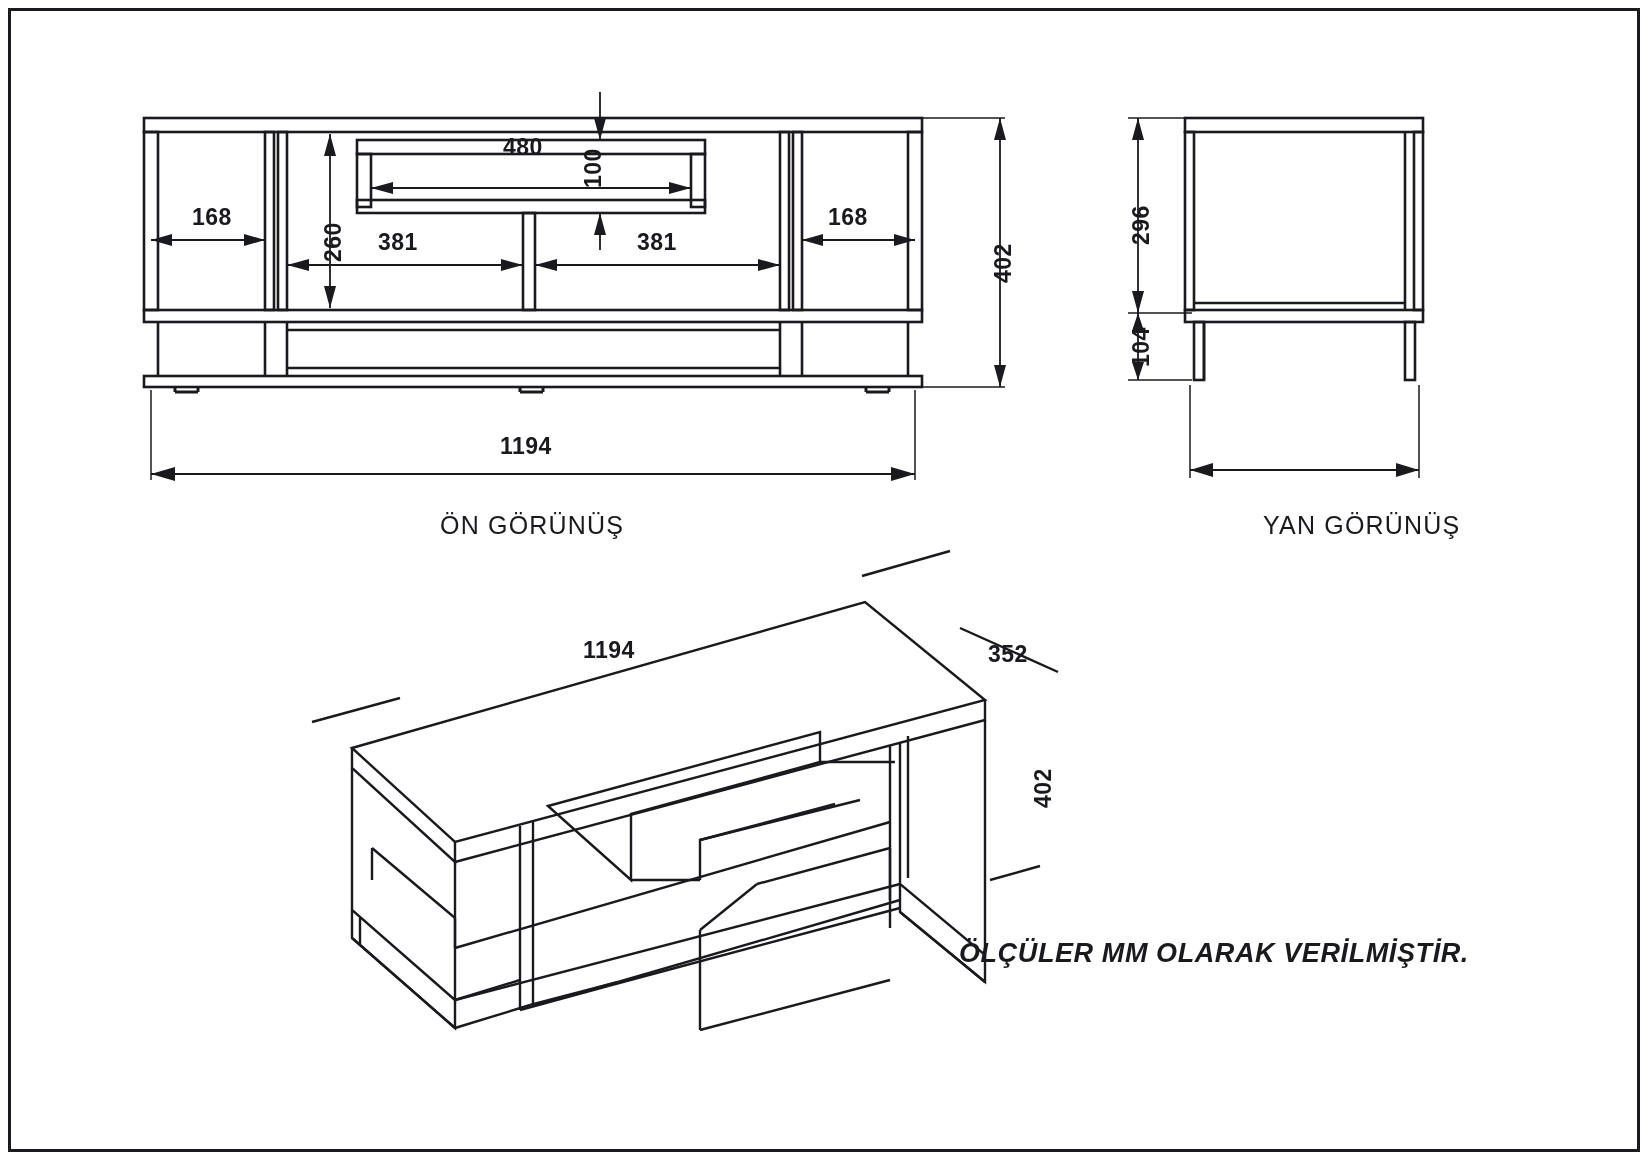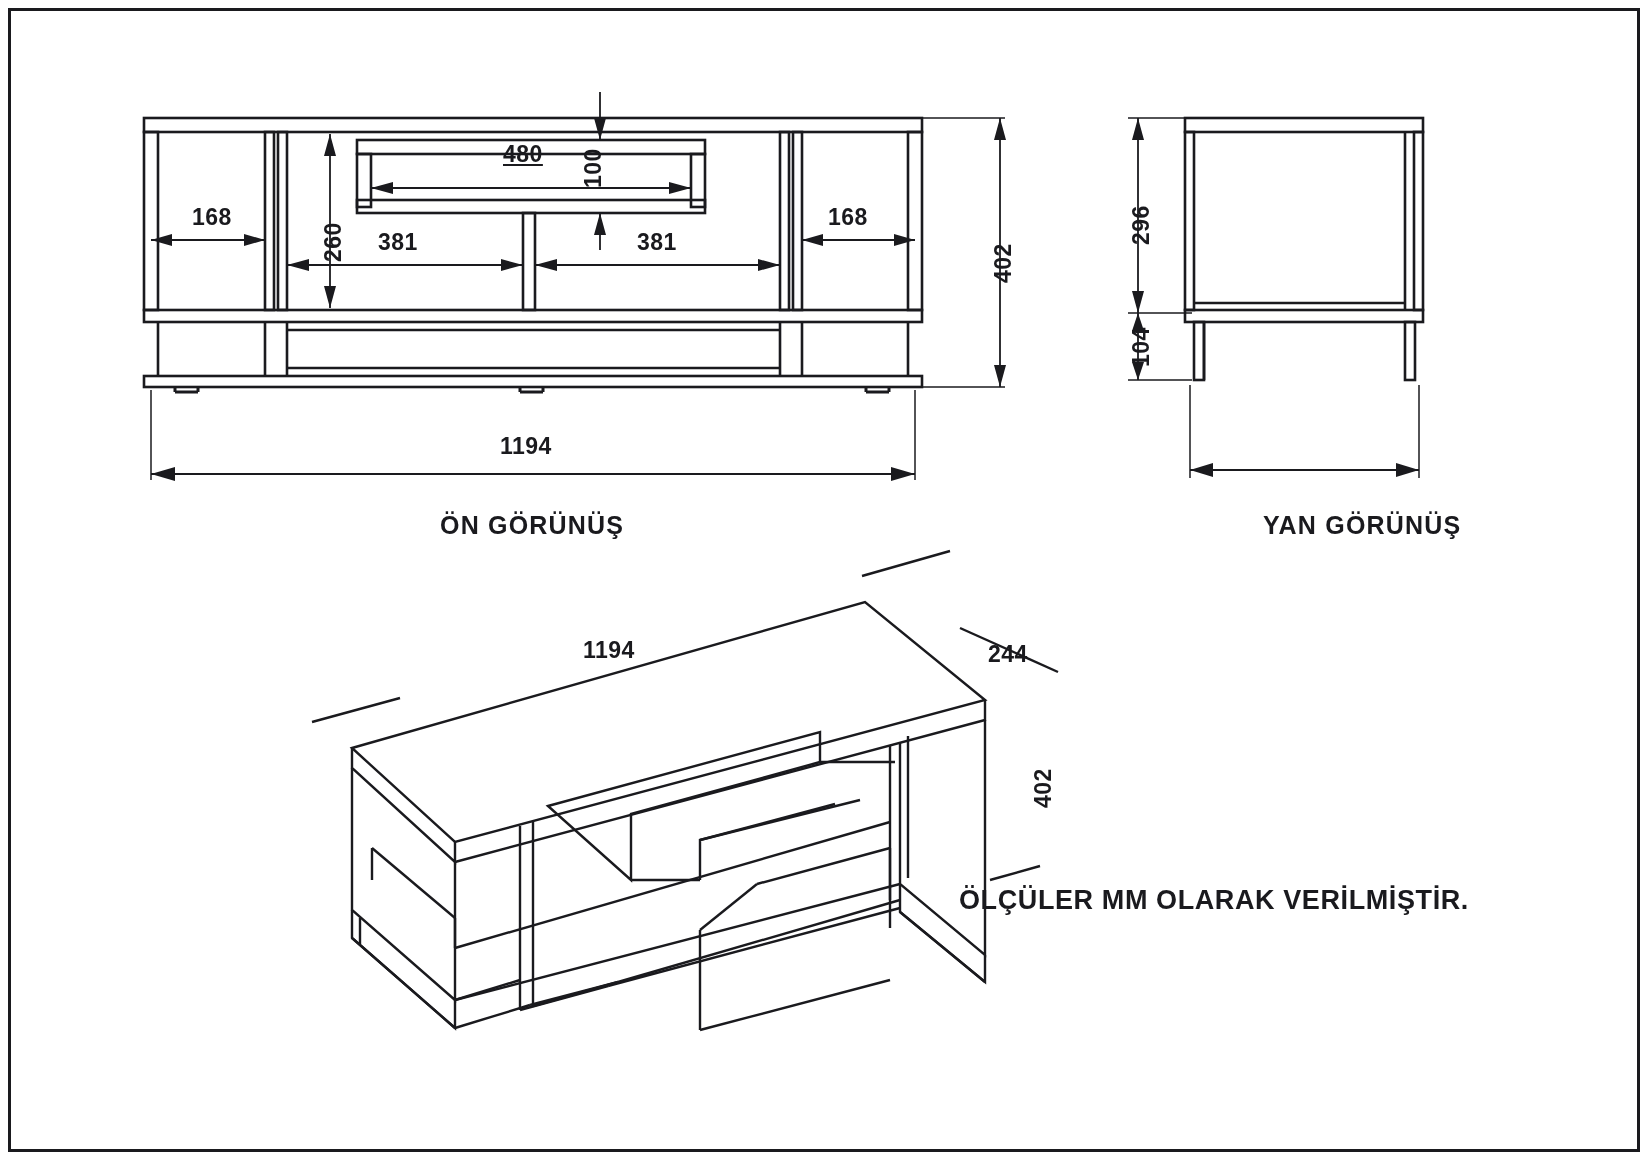--- a/index.html
+++ b/index.html
@@ -23,21 +23,21 @@
   svg.draw{position:absolute;left:0;top:0;width:1648px;height:1160px;}
   .lbl{
     position:absolute;
     font-family:"Liberation Sans", sans-serif;
     font-weight:bold;
     color:#1a1a1e;
     white-space:nowrap;
     letter-spacing:0.5px;
   }
   .dim{font-size:23px;font-weight:bold;}
-  .view-title{font-size:25px;font-weight:bold;letter-spacing:1.2px;text-align:right;}
+  .view-title{font-size:25px;font-weight:normal;letter-spacing:1.2px;text-align:right;}
   .note{font-size:27px;font-weight:bold;letter-spacing:0.6px;}
   .rot90{transform:rotate(-90deg);transform-origin:0 0;}
 </style>
 </head>
 <body>
 
 <div id="stage">
 
   <div id="frame"></div>
 
@@ -255,21 +255,21 @@
 
     </g>
   </svg>
 
   <div class="lbl dim" style="left:192px;top:204px;">168</div>
 
   <div class="lbl dim" style="left:828px;top:204px;">168</div>
 
   <div class="lbl dim rot90" style="left:320px;top:262px;">260</div>
 
-  <div class="lbl dim" style="left:503px;top:141px;text-decoration:underline;">480</div>
+  <div class="lbl dim" style="left:503px;top:134px;">480</div>
 
   <div class="lbl dim rot90" style="left:580px;top:188px;">100</div>
 
   <div class="lbl dim" style="left:378px;top:229px;">381</div>
 
   <div class="lbl dim" style="left:637px;top:229px;">381</div>
 
   <div class="lbl dim rot90" style="left:990px;top:283px;">402</div>
 
   <div class="lbl dim" style="left:500px;top:433px;">1194</div>
@@ -277,19 +277,19 @@
   <div class="lbl view-title" style="left:440px;top:511px;">ÖN GÖRÜNÜŞ</div>
 
   <div class="lbl dim rot90" style="left:1128px;top:245px;">296</div>
 
   <div class="lbl dim rot90" style="left:1128px;top:367px;">104</div>
 
   <div class="lbl view-title" style="left:1263px;top:511px;">YAN GÖRÜNÜŞ</div>
 
   <div class="lbl dim" style="left:583px;top:637px;">1194</div>
 
-  <div class="lbl dim" style="left:988px;top:641px;">244</div>
+  <div class="lbl dim" style="left:988px;top:641px;">352</div>
 
   <div class="lbl dim rot90" style="left:1030px;top:808px;">402</div>
 
-  <div class="lbl note" style="left:959px;top:885px;">ÖLÇÜLER MM OLARAK VERİLMİŞTİR.</div>
+  <div class="lbl note" style="left:959px;top:938px;font-style:italic;">ÖLÇÜLER MM OLARAK VERİLMİŞTİR.</div>
 
 </div>
 
 </body></html>

